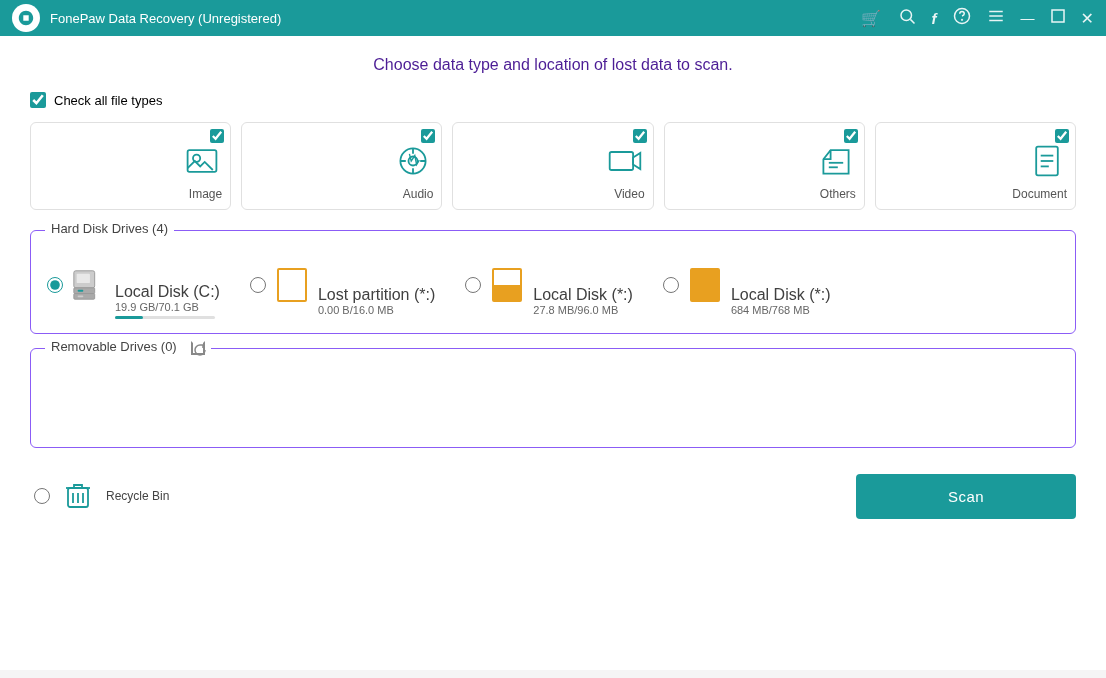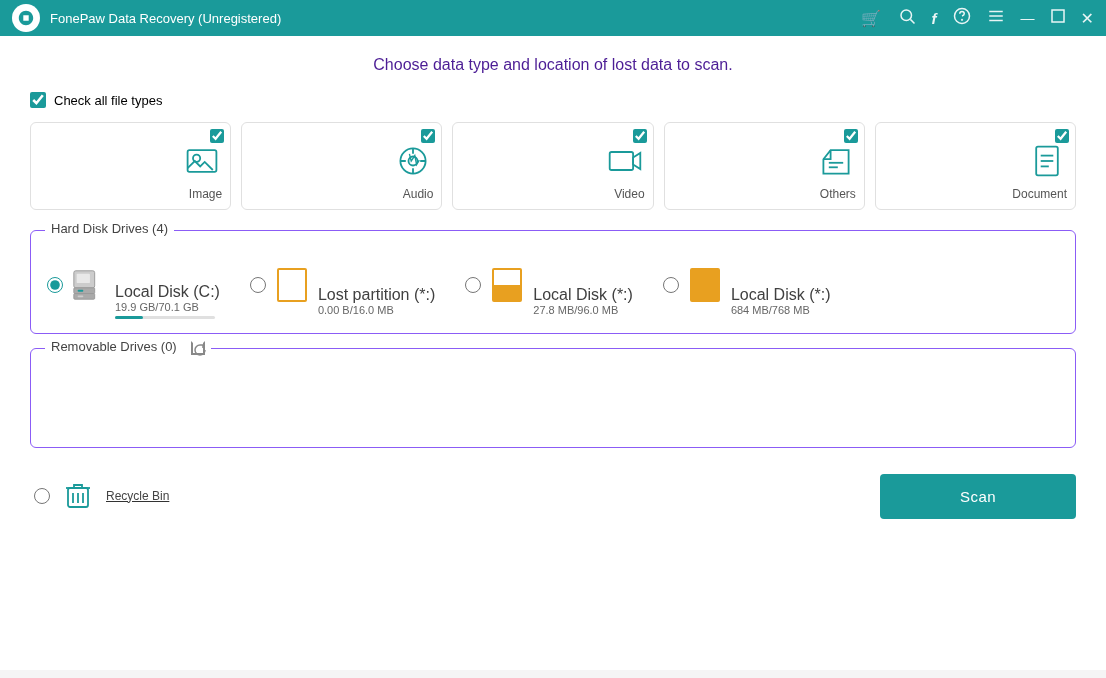--- a/index.html
+++ b/index.html
@@ -198,36 +198,35 @@
       background: #1a9a9a;
       border-radius: 2px;
     }
 
     
     #recycle-section {
       display: flex;
       align-items: center;
       gap: 10px;
       padding: 10px 0 4px 4px;
-      text-decoration: underline;
     }
 
     
     #scan-btn-wrap {
       display: flex;
       justify-content: flex-end;
       padding-top: 8px;
     }
     #scan-btn {
       background: #1a9a9a;
       color: white;
       border: none;
       border-radius: 4px;
       padding: 14px 0;
-      width: 196px;
+      width: 220px;
       font-size: 15px;
       cursor: pointer;
       letter-spacing: 0.5px;
     }
 
     
     .partition-icon-white {
       width: 30px;
       height: 34px;
       border: 2px solid #e8a020;

